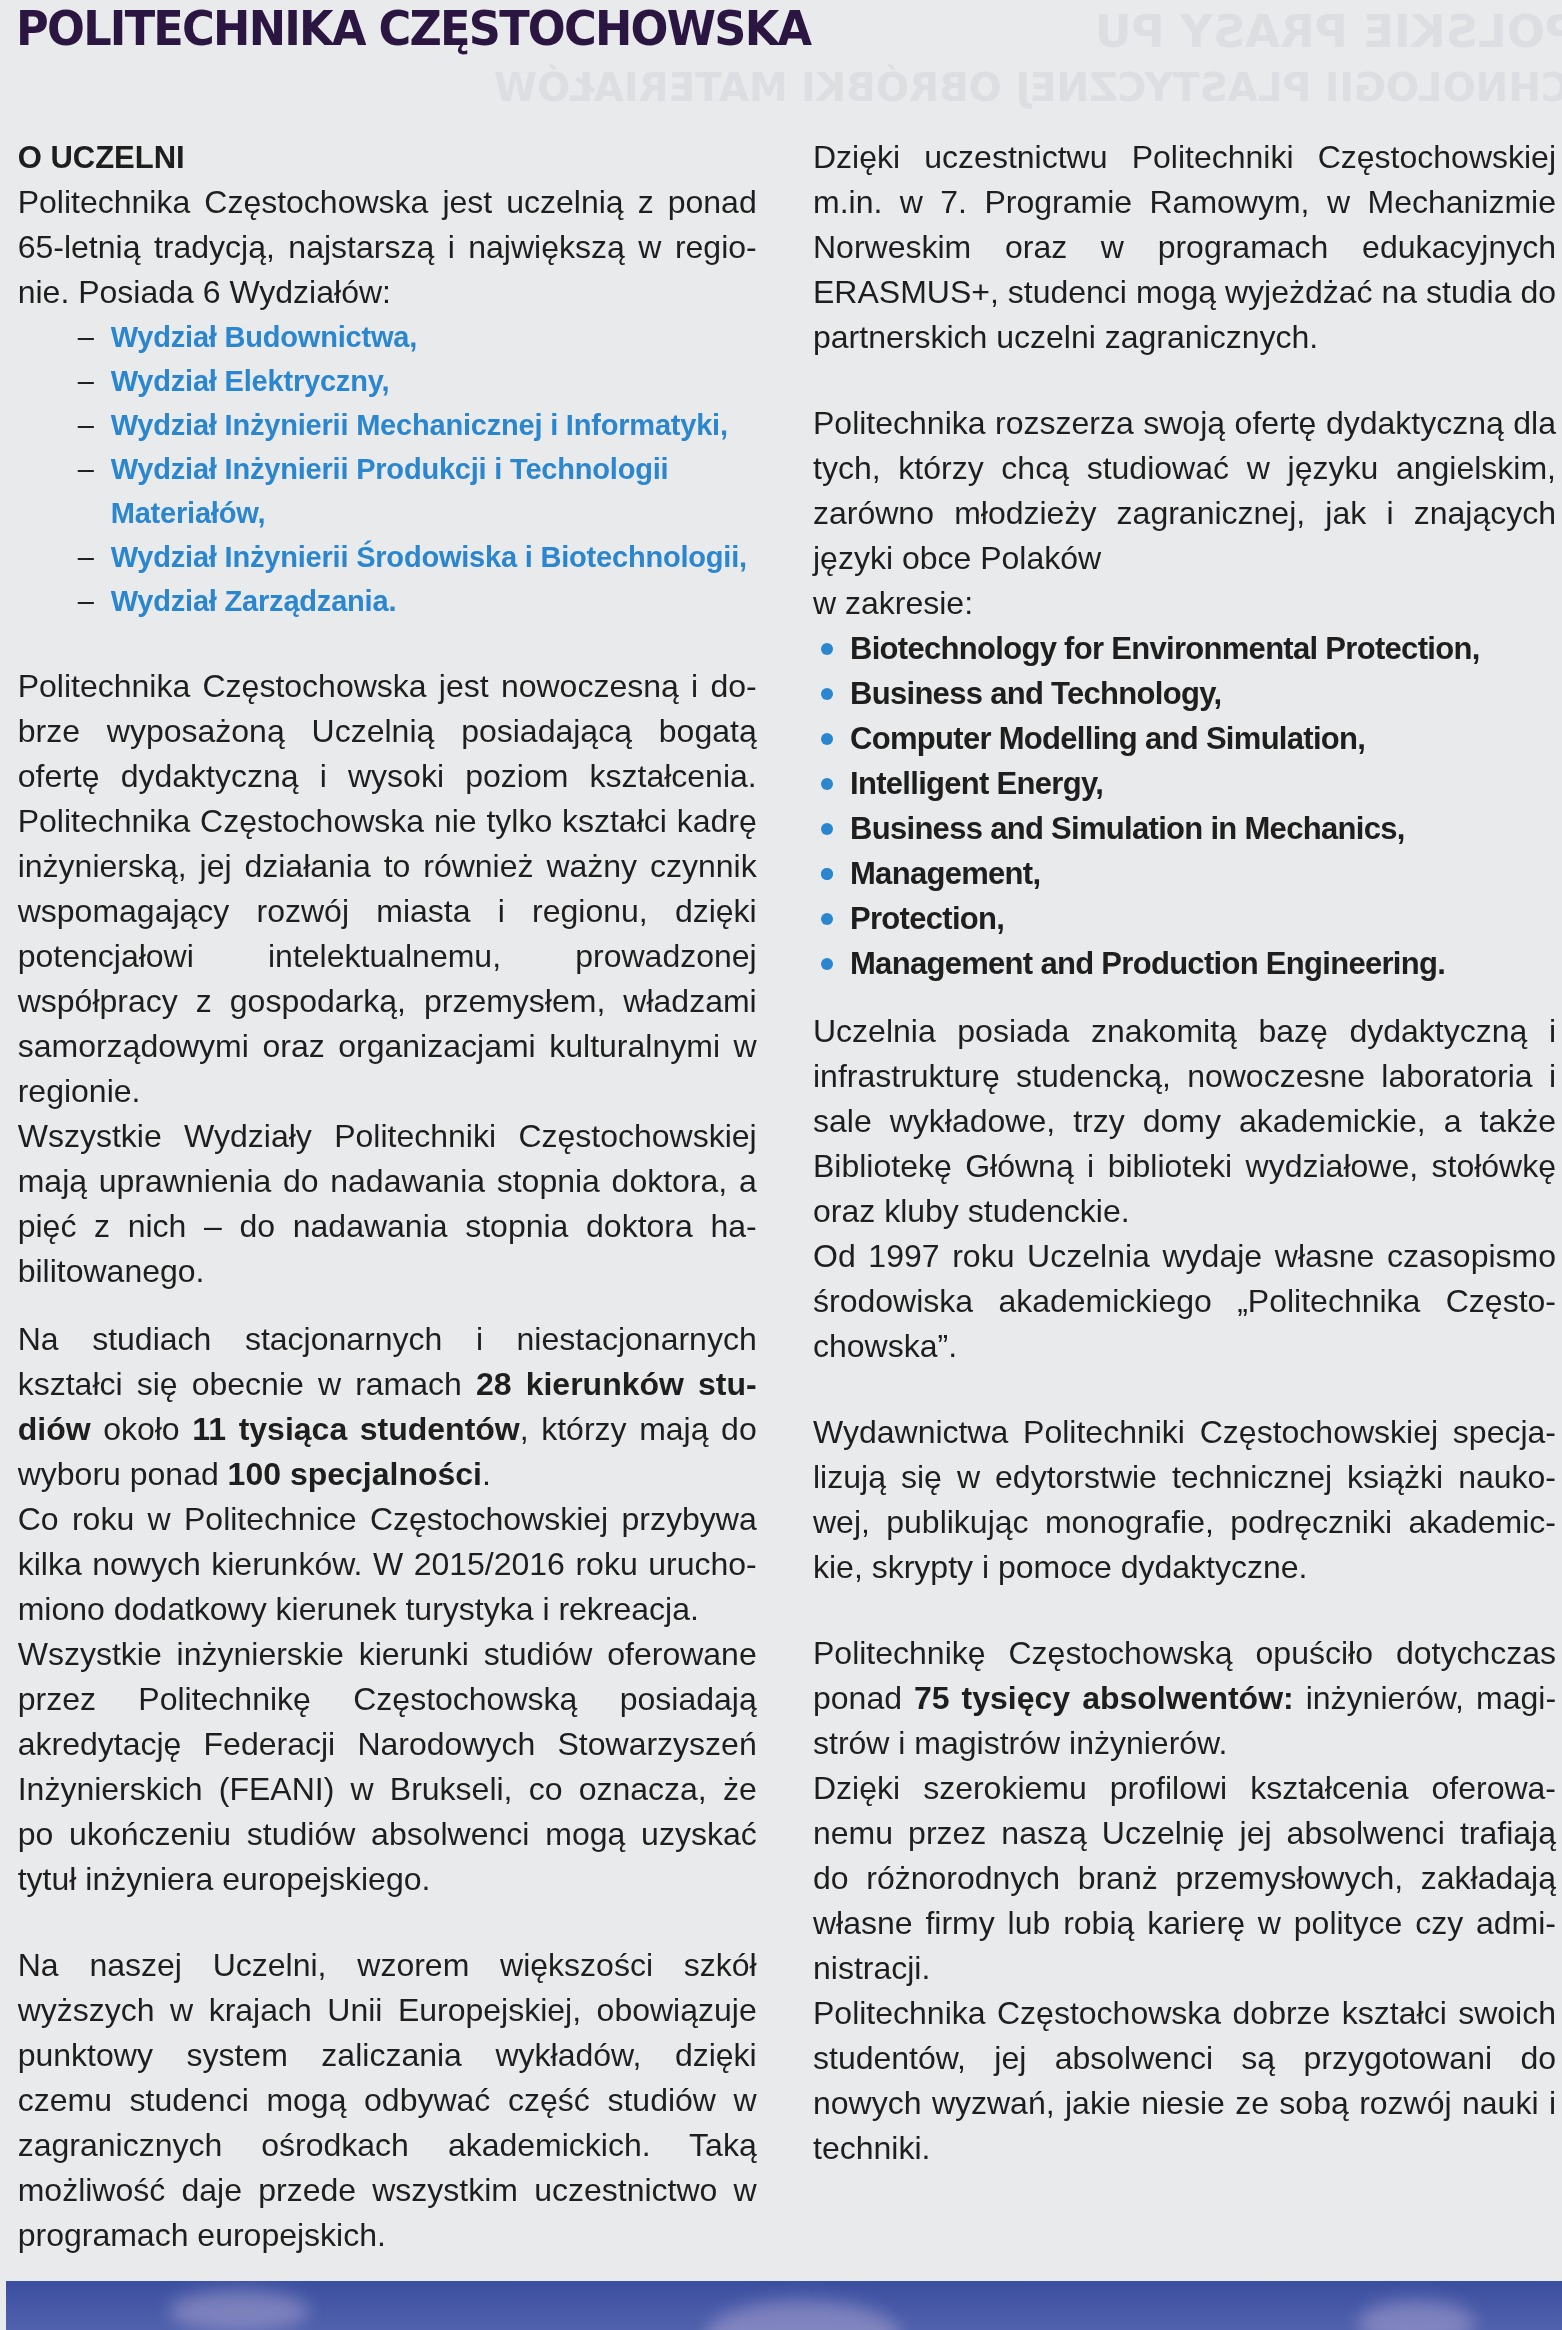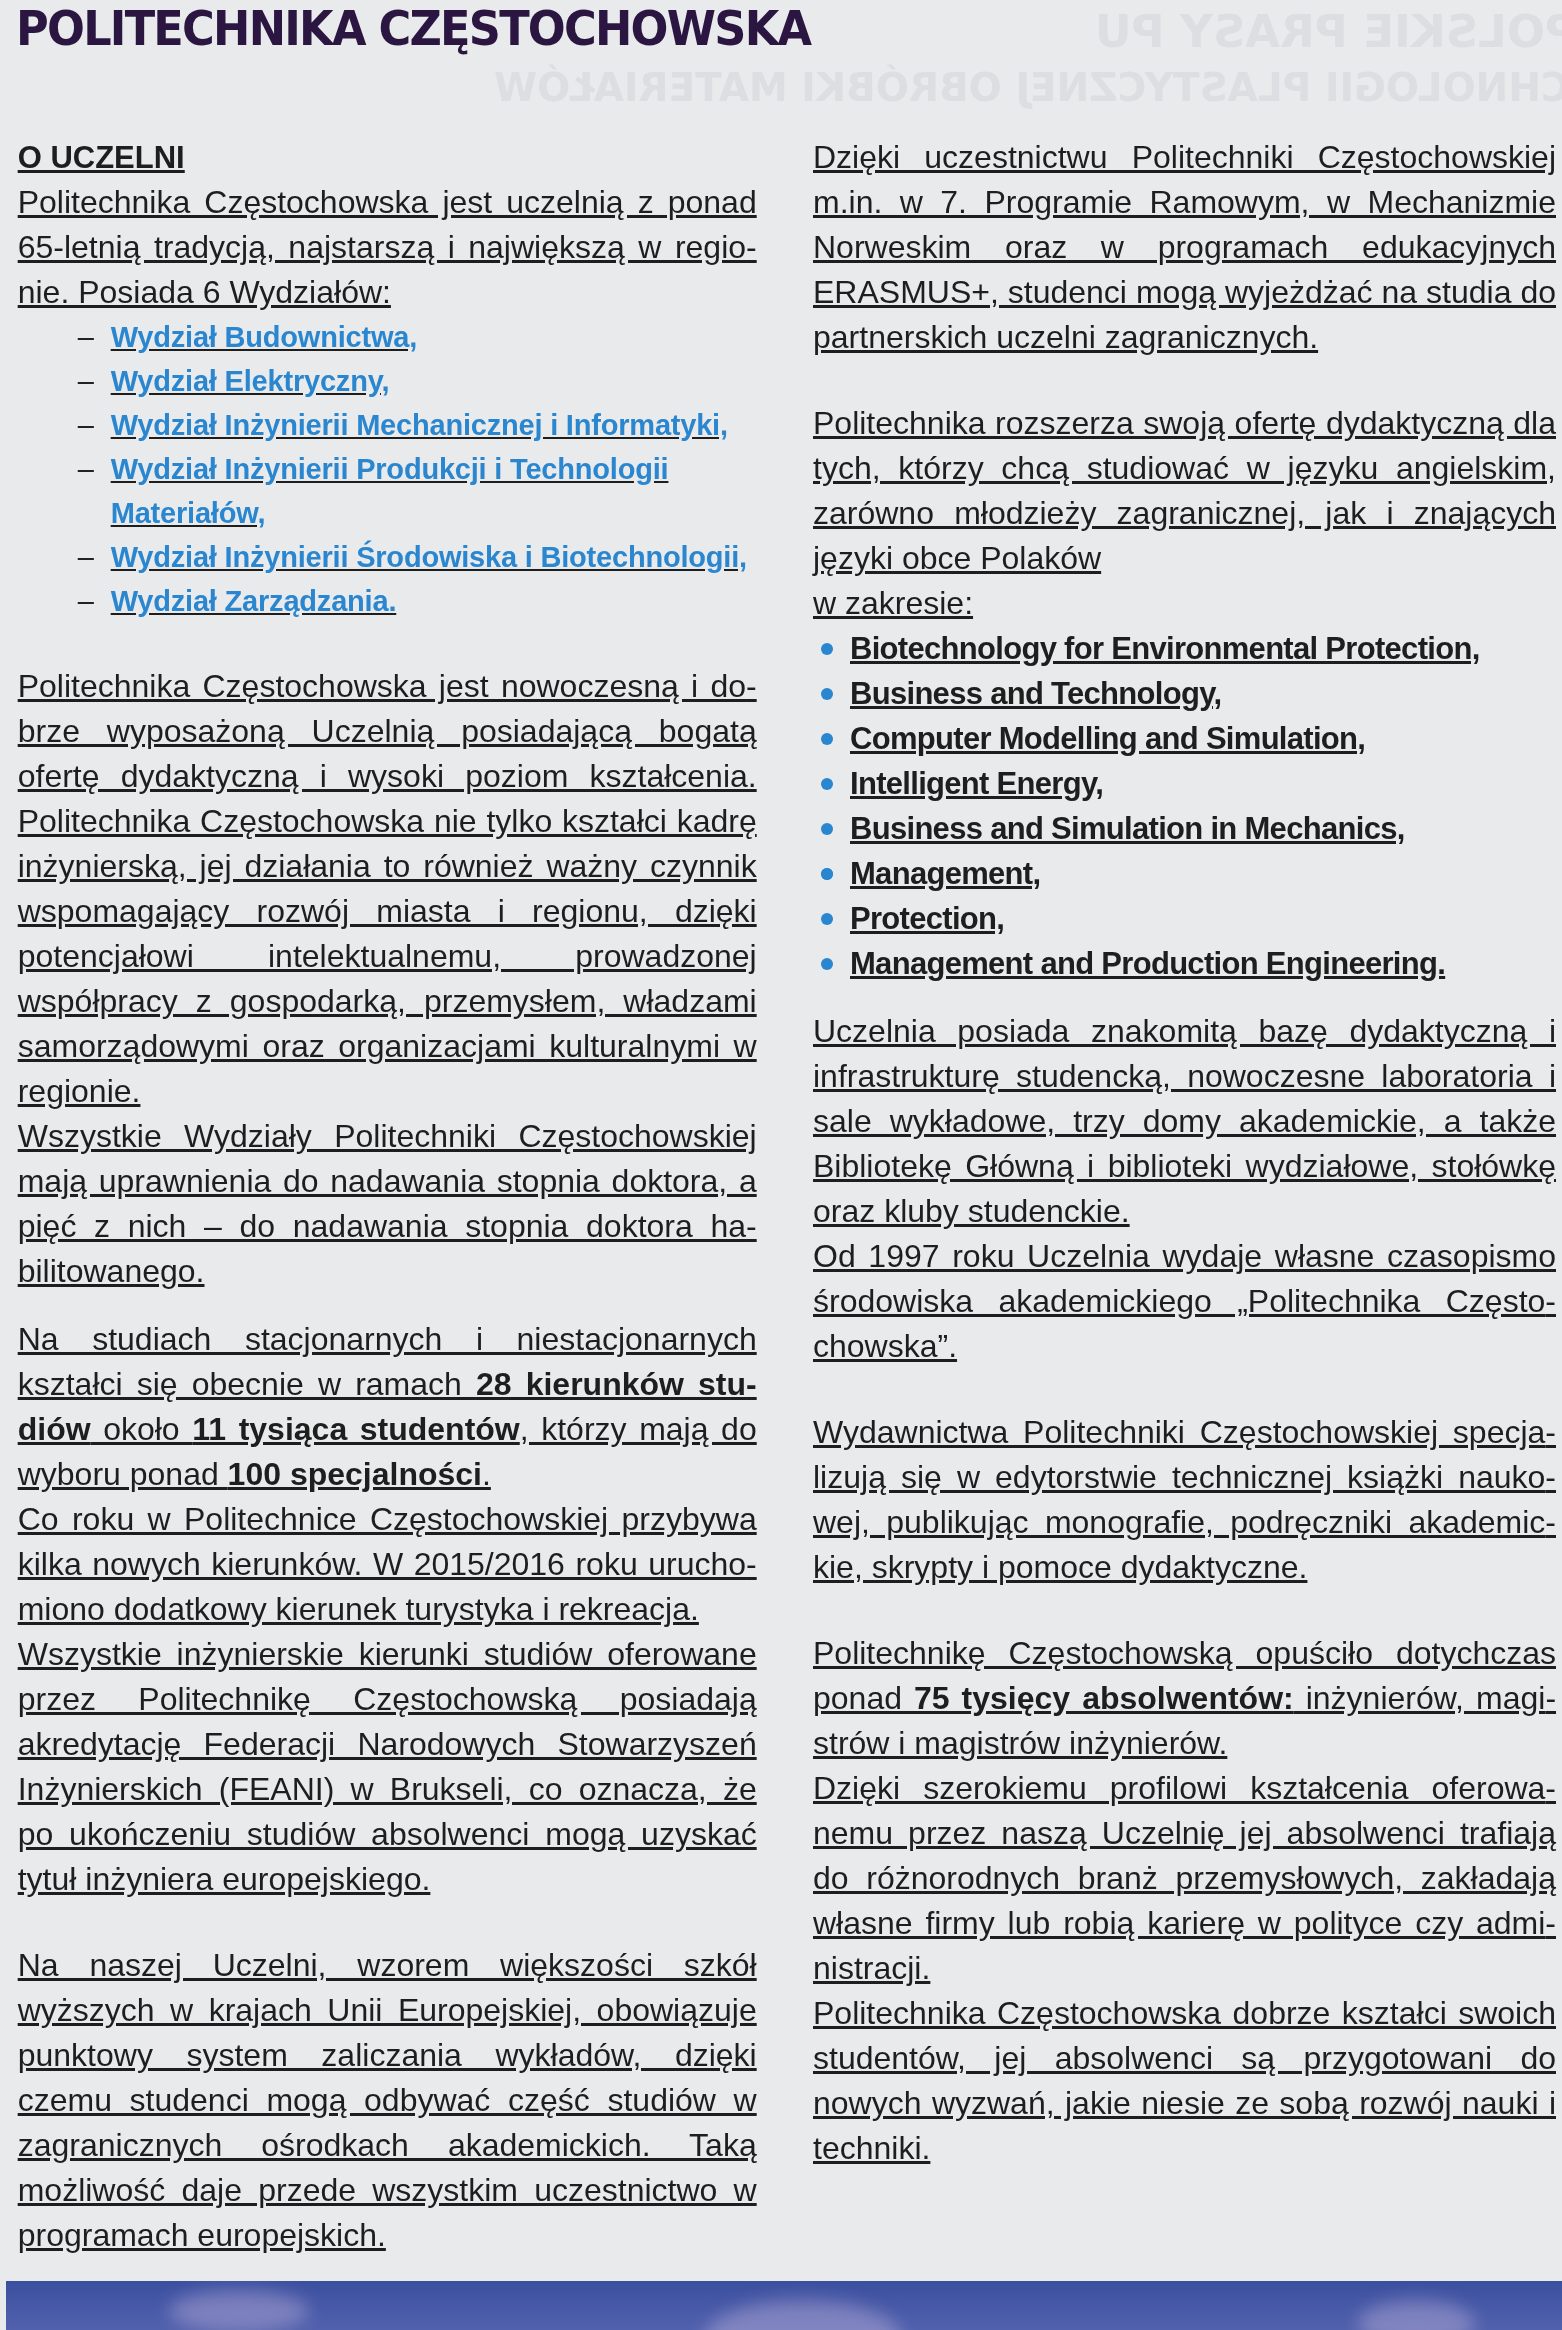--- a/index.html
+++ b/index.html
@@ -14,21 +14,21 @@
       font-family: "DejaVu Sans", sans-serif;
       font-weight: 900; font-size: 48px; letter-spacing: -1.9px;
       color: #2a1640; transform: scaleX(0.93); transform-origin: left top;
       line-height: 55px; white-space: nowrap;
     }
     .ghost {
       position: absolute; color: rgba(120,120,130,0.10);
       font-family: "DejaVu Sans", sans-serif; font-weight: 900; font-size: 45px;
       transform: scaleX(-1); white-space: nowrap;
     }
-    .col { position: absolute; font-size: 32px; line-height: 45px; text-decoration: underline; }
+    .col { position: absolute; font-size: 32px; line-height: 45px; }
     .col-left { left: 17.7px; top: 135px; width: 739px; }
     .col-right { left: 813px; top: 135px; width: 743px; }
     .j { text-align: justify; text-align-last: left; margin: 0; hyphens: manual; }
     .section-heading { font-weight: bold; font-size: 31px; margin: 0; }
     .faculties { list-style: none; margin: 0; padding: 0 0 0 93px; }
     .faculties li { position: relative; color: #2a86cf; font-weight: bold; font-size: 29px; line-height: 44px; letter-spacing: -0.2px; }
     .faculties li .dash { position: absolute; left: -33px; color: #222; font-weight: normal; }
     .faculties li .cont { display: block; }
     .programs { list-style: none; margin: 0; padding: 0 0 0 37px; }
     .programs li { position: relative; font-weight: bold; font-size: 31px; line-height: 45px; letter-spacing: -0.7px; }

